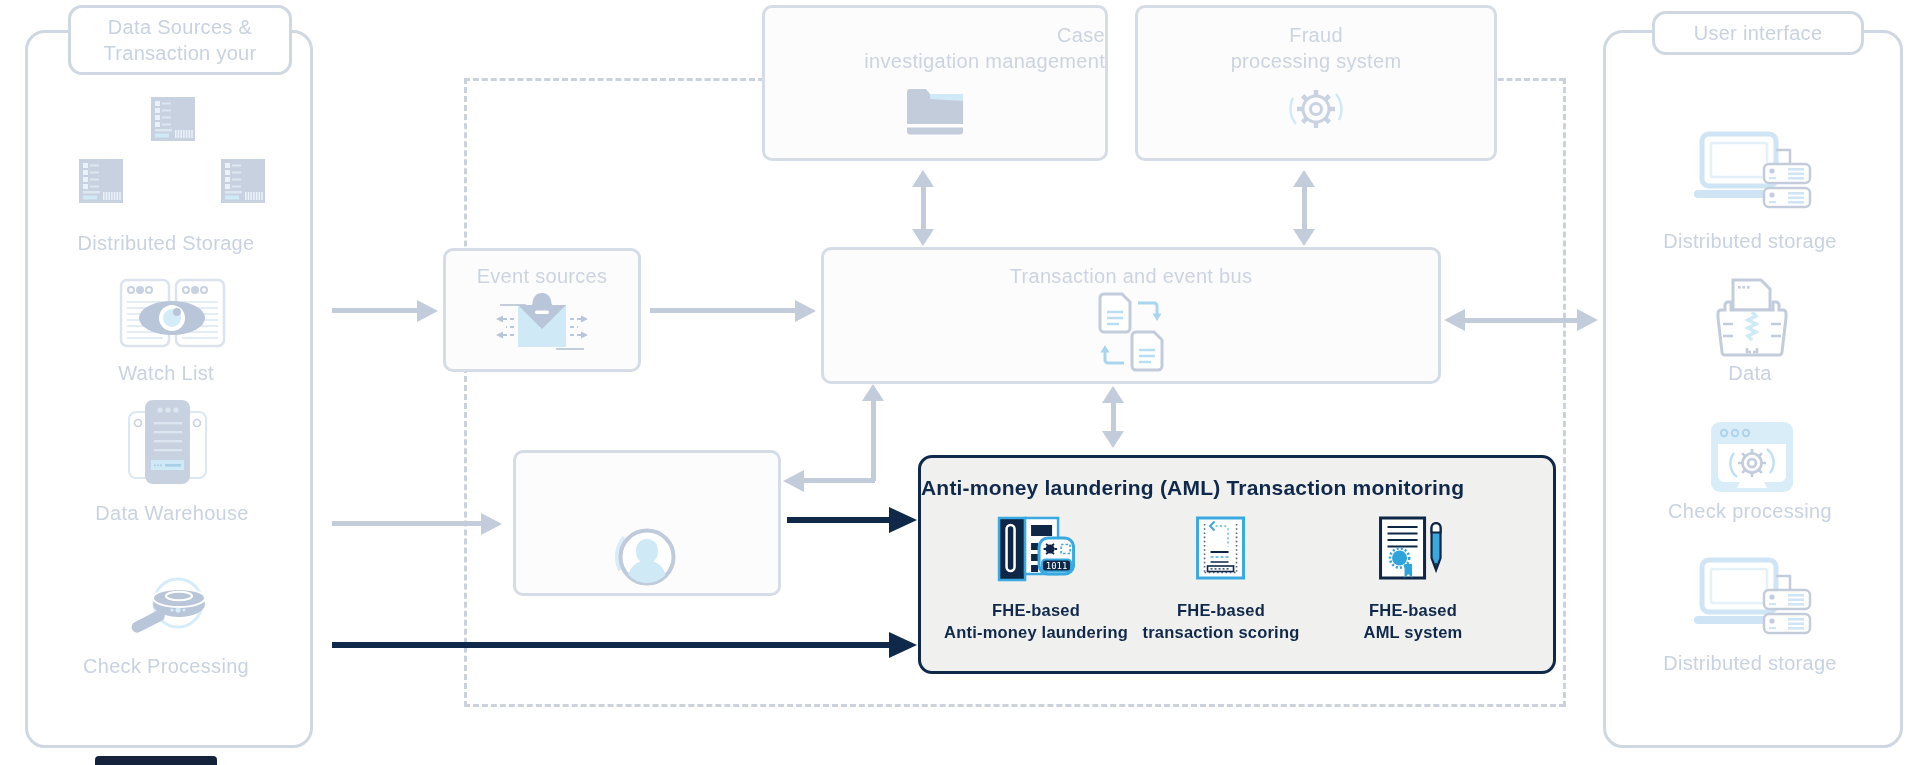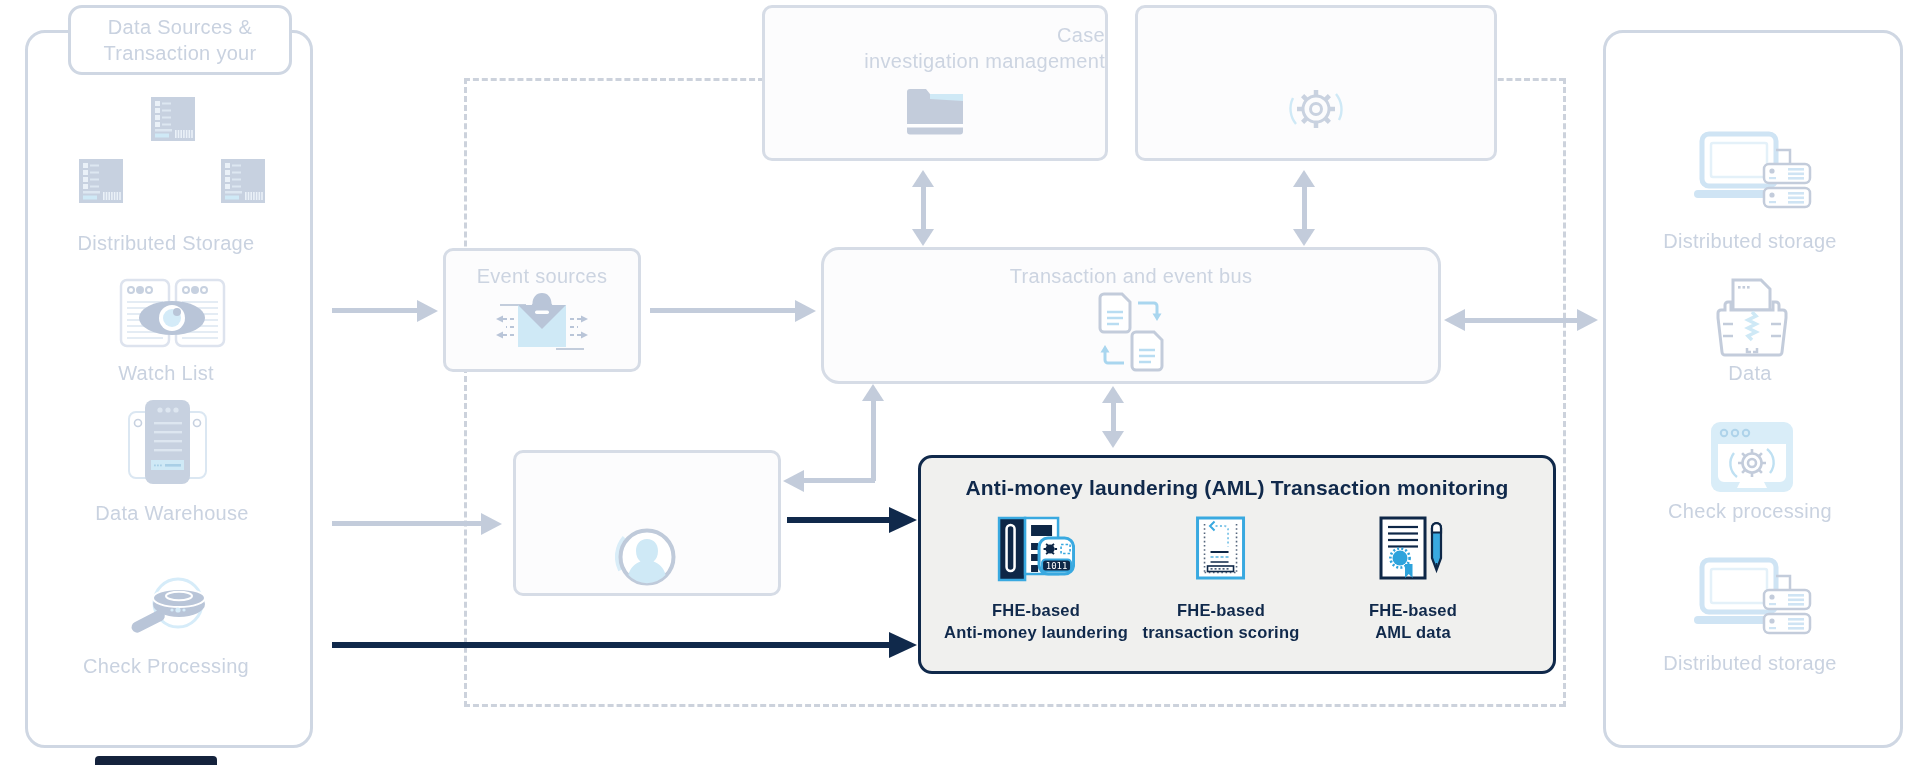--- a/index.html
+++ b/index.html
@@ -41,21 +41,21 @@
   .harrow .tr{width:0;height:0;border-top:11px solid transparent;border-bottom:11px solid transparent;border-left:21px solid #c3ccdb;}
 
   
   .dline{position:absolute;height:6px;background:#10294b;z-index:6;}
   .dtri-r{position:absolute;width:0;height:0;border-top:13px solid transparent;border-bottom:13px solid transparent;
           border-left:28px solid #10294b;z-index:6;}
 
   
   .aml-box{position:absolute;left:918px;top:455px;width:632px;height:213px;background:#f0f0ee;
            border:3.5px solid #10294b;border-radius:14px;z-index:5;}
-  .aml-title{position:absolute;top:18px;left:0;right:0;text-align:center;color:#10294b;
+  .aml-title{position:absolute;top:18px;left:0;right:0;text-align:left;color:#10294b;
              font-size:21px;font-weight:600;letter-spacing:.2px;}
   .aml-col{position:absolute;top:58px;transform:translateX(-50%);text-align:center;}
   .aml-icon-wrap{height:74px;display:flex;align-items:flex-start;justify-content:center;margin-bottom:9px;line-height:0;}
   .aml-label{font-size:16.5px;font-weight:600;color:#10294b;line-height:1.34;white-space:nowrap;letter-spacing:.2px;}
   .tlline{display:block;}
 
   .logo-fragment{position:absolute;left:95px;top:756px;width:122px;height:9px;background:#14223c;
                  border-radius:4px 4px 0 0;z-index:7;}
 </style>
 </head>
@@ -237,20 +237,23 @@
       <g fill="#d6ecf9">
           <circle cx="54" cy="34" r="1.6"></circle>
           <circle cx="60" cy="34" r="2.6"></circle>
           <circle cx="66" cy="34" r="1.6"></circle>
         </g>
     </svg>
   </div>
   <div class="pl-label" style="left:25px;width:282px;top:655px;">Check Processing</div>
 
   <div class="panel" style="left:1603px;top:30px;width:294px;height:712px;"></div>
+  <div class="title-box" style="left:1652px;top:11px;width:206px;height:38px;">
+    <span>User interface</span>
+  </div>
 
   <div class="icon-abs" style="left:1690px;top:126px;">
     <svg width="122" height="90" viewBox="0 0 122 90">
       <rect x="12" y="8" width="74" height="52" rx="7" fill="#ffffff" stroke="#cfe4f4" stroke-width="5"></rect>
       <rect x="21" y="17" width="56" height="34" rx="2" fill="#ffffff" stroke="#e4f1f9" stroke-width="2.5"></rect>
       <rect x="4" y="64" width="90" height="8" rx="4" fill="#cfe4f4"></rect>
       <path d="M86 24 h14 v14" fill="none" stroke="#c3ccdb" stroke-width="2.5"></path>
       <g fill="#ffffff" stroke="#c3ccdb" stroke-width="2.5">
           <rect x="74" y="38" width="46" height="19" rx="5"></rect>
           <rect x="74" y="62" width="46" height="19" rx="5"></rect>
@@ -353,20 +356,24 @@
       <svg width="64" height="54" viewBox="0 0 64 54">
         <path d="M4 8 a3 3 0 0 1 3 -3 h16 l4 5 h30 a3 3 0 0 1 3 3 v27 h-56 z" fill="#c3ccdb"></path>
         <path d="M27 10 h33 v7 l-33 -2 z" fill="#cfe9f6"></path>
         <rect x="4" y="40" width="56" height="3.5" fill="#ffffff"></rect>
         <path d="M4 43.5 h56 v4 a3 3 0 0 1 -3 3 h-50 a3 3 0 0 1 -3 -3 z" fill="#c3ccdb"></path>
       </svg>
     </div>
   </div>
 
   <div class="fbox" style="left:1135px;top:5px;width:356px;height:150px;">
+    <div class="fade-title" style="top:14px;">
+      <span class="tlline">Fraud</span>
+      <span class="tlline">processing system</span>
+    </div>
     <div class="icon-center" style="top:70px;">
       <svg width="58" height="62" viewBox="0 0 58 62">
         <g fill="none" stroke="#c9d2e0" stroke-width="3">
           <circle cx="29" cy="31" r="13"></circle>
             <circle cx="29" cy="31" r="5.5"></circle>
         </g>
         <g stroke="#c9d2e0" stroke-width="4.5">
           <path d="M42 31 h6 M29 44 v6 M16 31 h-6 M29 18 v-6 M38.2 40.2 l4.2 4.2 M19.8 40.2 l-4.2 4.2 M19.8 21.8 l-4.2 -4.2 M38.2 21.8 l4.2 -4.2"></path>
         </g>
         <g fill="none" stroke="#cfe9f6" stroke-width="2.4">
@@ -409,21 +416,21 @@
         <g fill="#b9c5d8">
           <polygon points="4,26 11,22.5 11,29.5"></polygon>
             <polygon points="4,42 11,38.5 11,45.5"></polygon>
           <polygon points="96,26 89,22.5 89,29.5"></polygon>
             <polygon points="96,42 89,38.5 89,45.5"></polygon>
         </g>
       </svg>
     </div>
   </div>
 
-  <div class="fbox" style="left:821px;top:247px;width:614px;height:131px;border-radius:18px;">
+  <div class="fbox" style="left:821px;top:247px;width:614px;height:131px;">
     <div class="fade-title" style="top:13px;">Transaction and event bus</div>
     <div class="icon-center" style="top:40px;">
       <svg width="78" height="86" viewBox="0 0 78 86">
         <g fill="#ffffff" stroke="#c3ccdb" stroke-width="3">
           <path d="M12 4 h18 l8 8 v26 a4 4 0 0 1 -4 4 h-22 a4 4 0 0 1 -4 -4 v-30 a4 4 0 0 1 4 -4 z"></path>
         </g>
         <g stroke="#b9ddf2" stroke-width="2.5">
             <line x1="15" y1="22" x2="31" y2="22"></line>
             <line x1="15" y1="28" x2="31" y2="28"></line>
             <line x1="15" y1="34" x2="27" y2="34"></line>
@@ -546,21 +553,21 @@
           <path d="M26 48 h7.5 v14 l-3.75 -4 l-3.75 4 z" fill="#2ea3dc"></path>
           <circle cx="21" cy="42" r="7.5" fill="#2ea3dc"></circle>
           <circle cx="21" cy="42" r="9.6" fill="none" stroke="#2ea3dc" stroke-width="2.6" stroke-dasharray="2 2.2"></circle>
           <path d="M53 12 c0 -6.5 9 -6.5 9 0 v30 l-4.5 12 l-4.5 -12 z" fill="#39a9e0" stroke="#0e2747" stroke-width="2.2"></path>
           <path d="M53 12 c0 -6.5 9 -6.5 9 0 v4.5 h-9 z" fill="#ffffff" stroke="#0e2747" stroke-width="2.2"></path>
           <line x1="57.5" y1="47" x2="57.5" y2="53" stroke="#0e2747" stroke-width="1.6"></line>
         </svg>
       </div>
       <div class="aml-label">
         <span class="tlline">FHE-based</span>
-        <span class="tlline">AML data</span>
+        <span class="tlline">AML system</span>
       </div>
     </div>
   </div>
 
   <div class="dline" style="left:787px;top:517px;width:104px;"></div>
   <div class="dtri-r" style="left:889px;top:507px;"></div>
   <div class="dline" style="left:332px;top:642px;width:557px;"></div>
   <div class="dtri-r" style="left:889px;top:632px;"></div>
 
   <div class="logo-fragment"></div>

